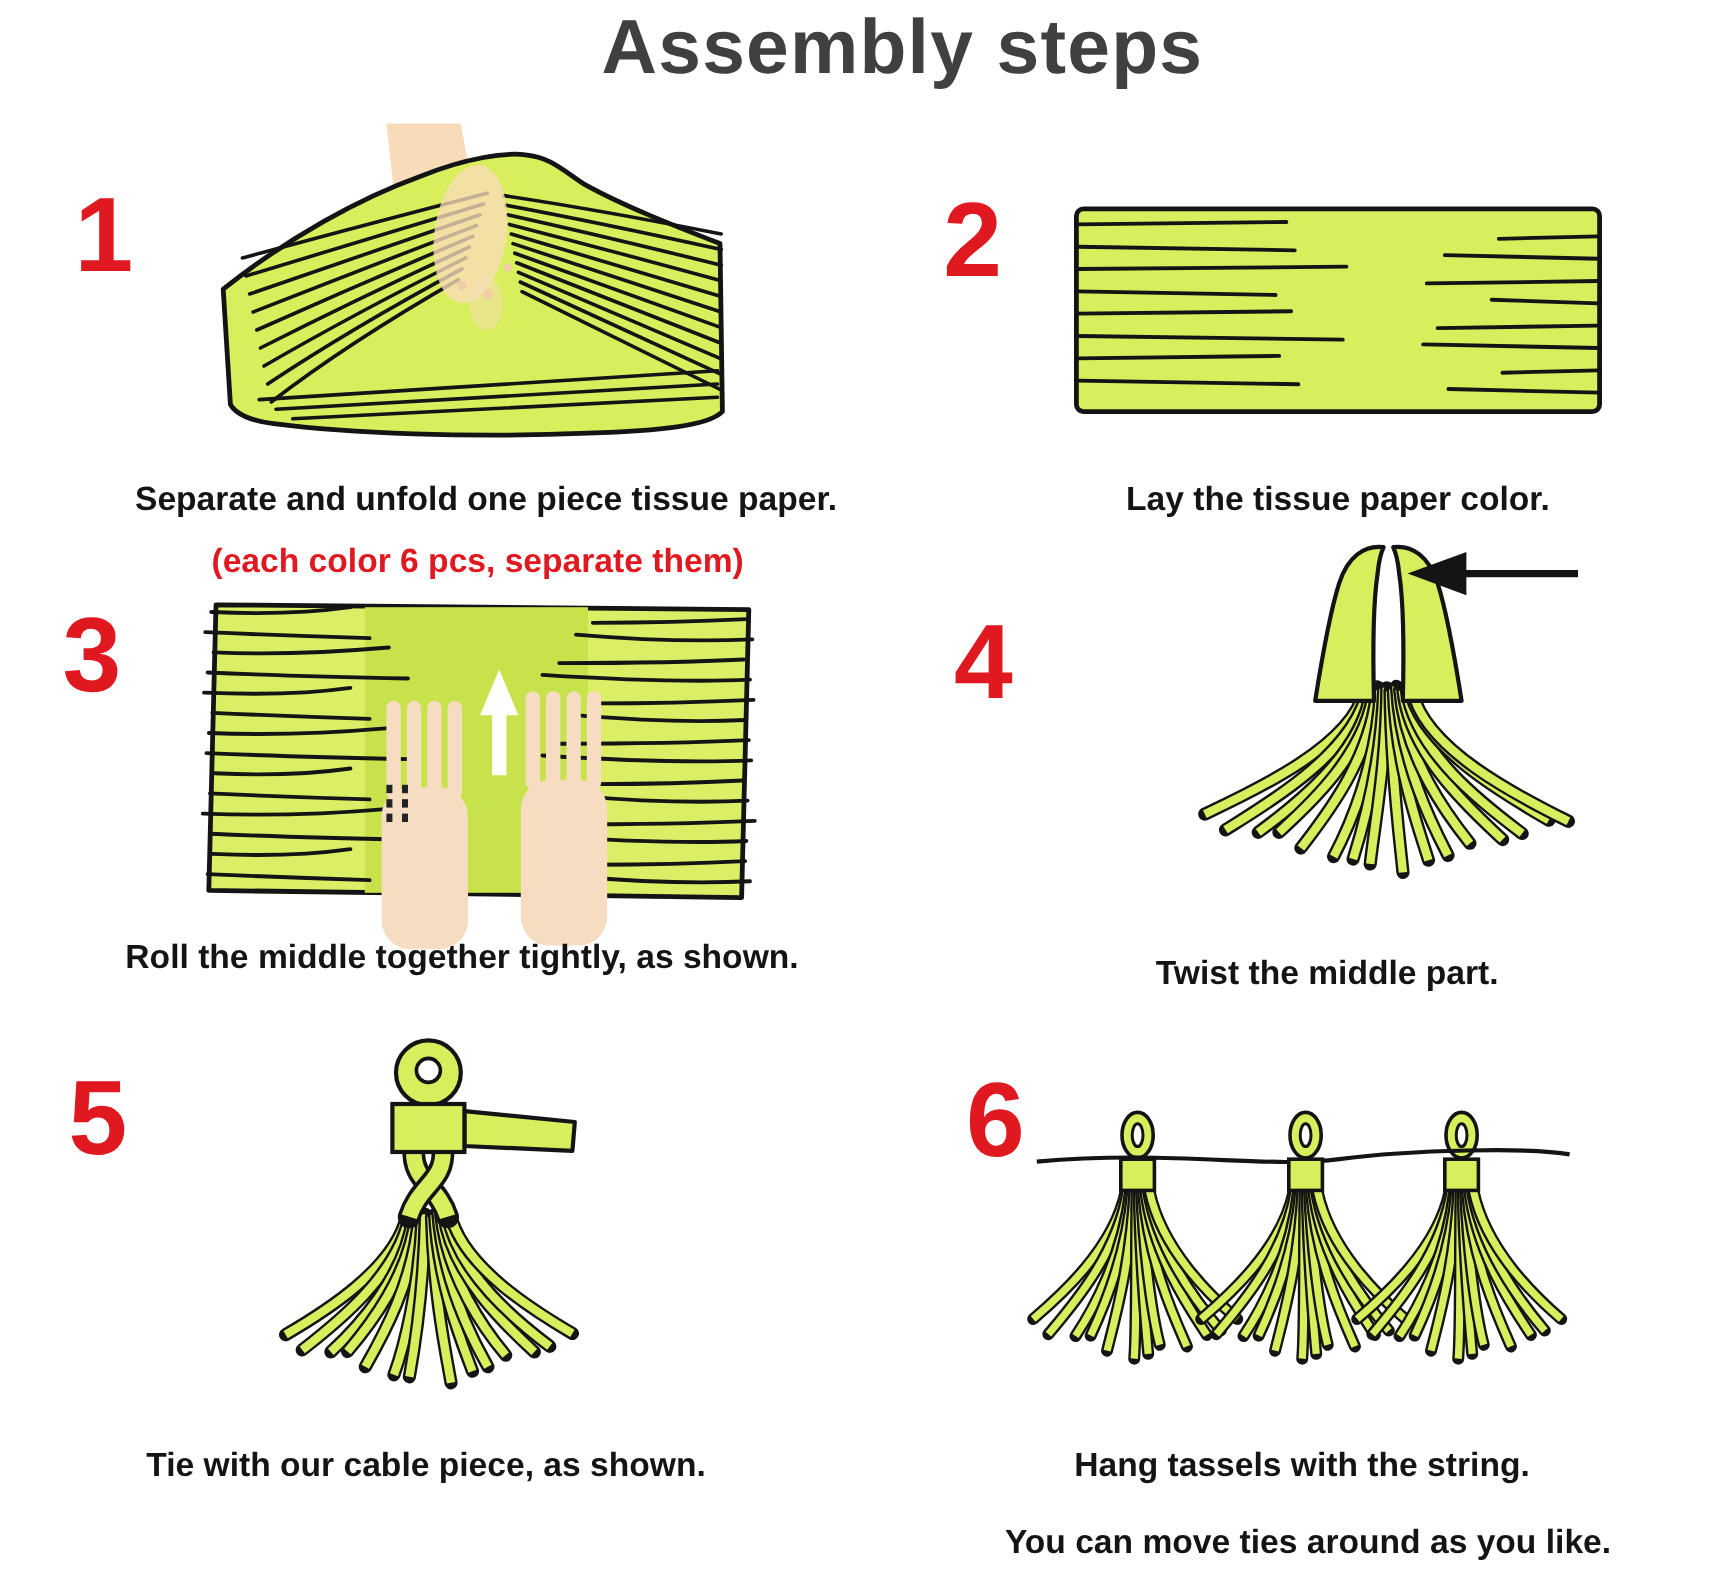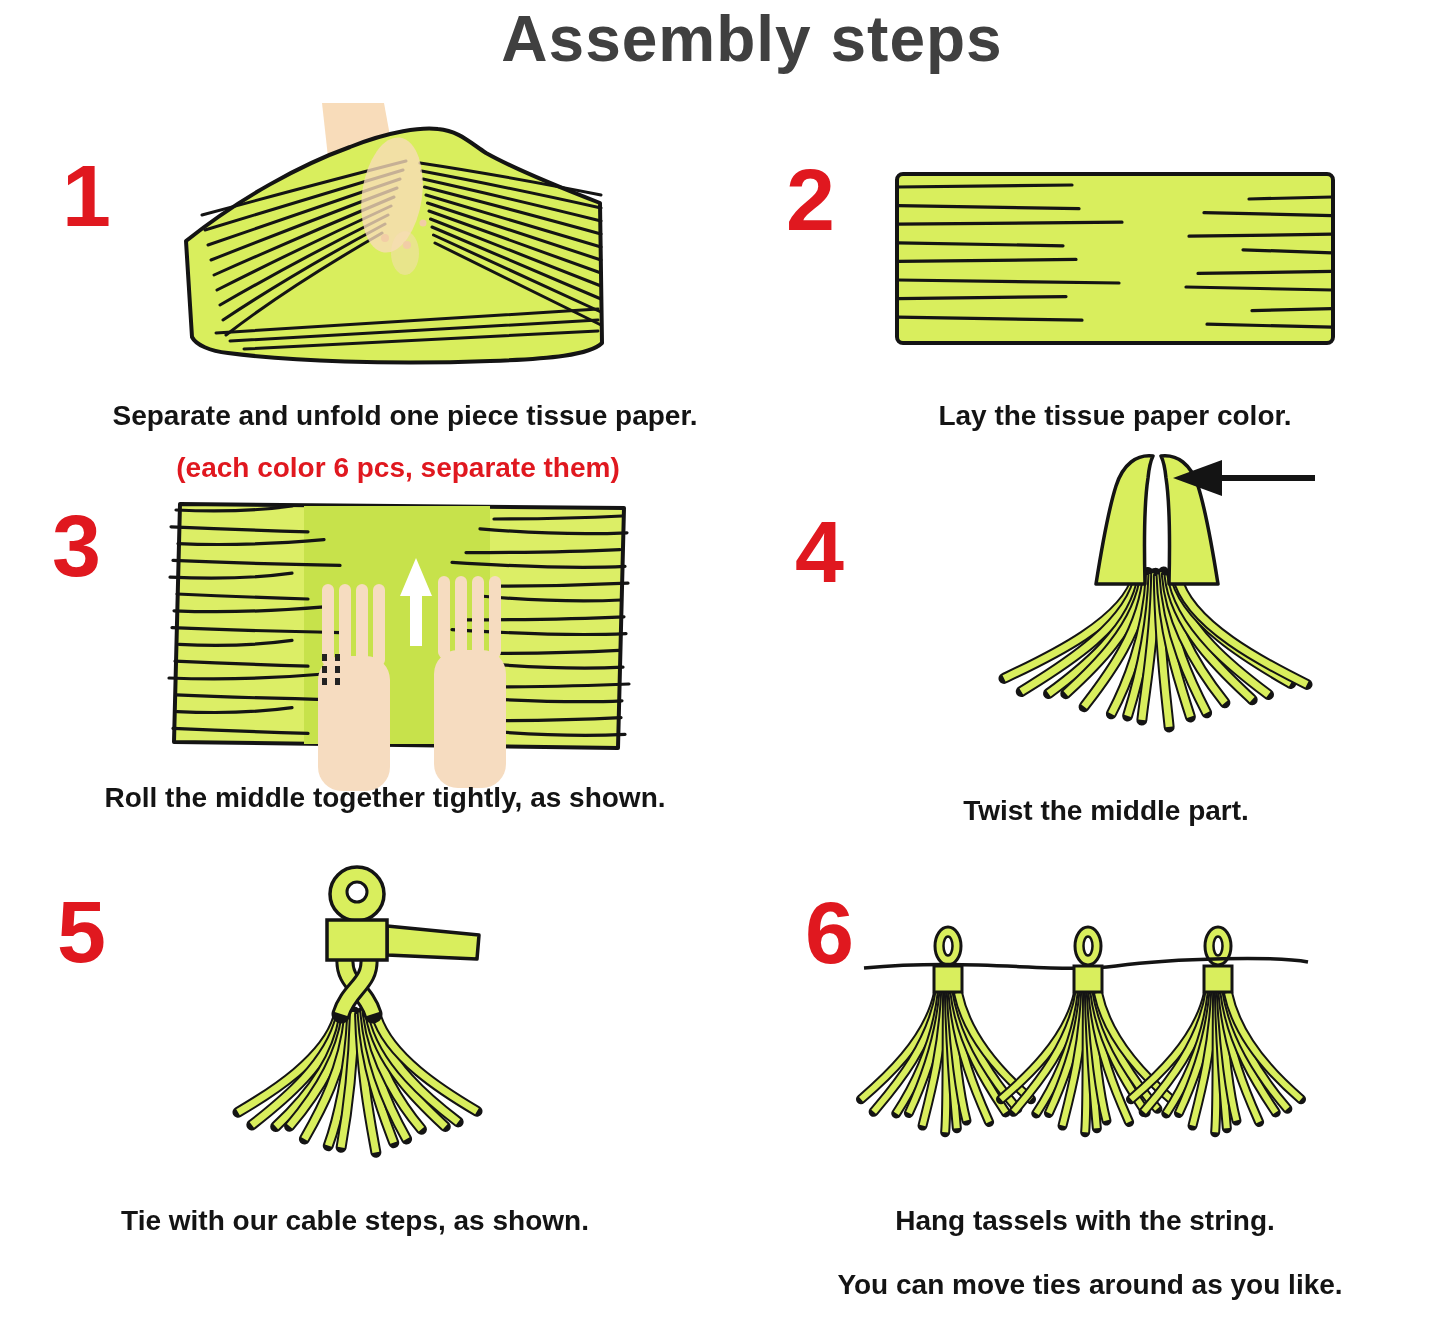--- a/index.html
+++ b/index.html
@@ -317,17 +317,17 @@
       <rect x="218" y="56" width="28" height="26" fill="#d9ee5d" stroke="#141414" stroke-width="3"></rect>
       <rect x="348" y="56" width="28" height="26" fill="#d9ee5d" stroke="#141414" stroke-width="3"></rect>
     </g>
   </svg>
 
   <div class="cap" style="left:405px;top:400px;">Separate and unfold one piece tissue paper.</div>
   <div class="cap red" style="left:398px;top:452px;">(each color 6 pcs, separate them)</div>
   <div class="cap" style="left:1115px;top:400px;">Lay the tissue paper color.</div>
   <div class="cap" style="left:385px;top:782px;">Roll the middle together tightly, as shown.</div>
   <div class="cap" style="left:1106px;top:761px;margin-top:34px;">Twist the middle part.</div>
-  <div class="cap" style="left:355px;top:1205px;">Tie with our cable steps, as shown.</div>
+  <div class="cap" style="left:355px;top:1205px;">Tie with our cable piece, as shown.</div>
   <div class="cap" style="left:1085px;top:1205px;">Hang tassels with the string.</div>
   <div class="cap" style="left:1090px;top:1269px;">You can move ties around as you like.</div>
 
 </div>
 
 </body></html>

